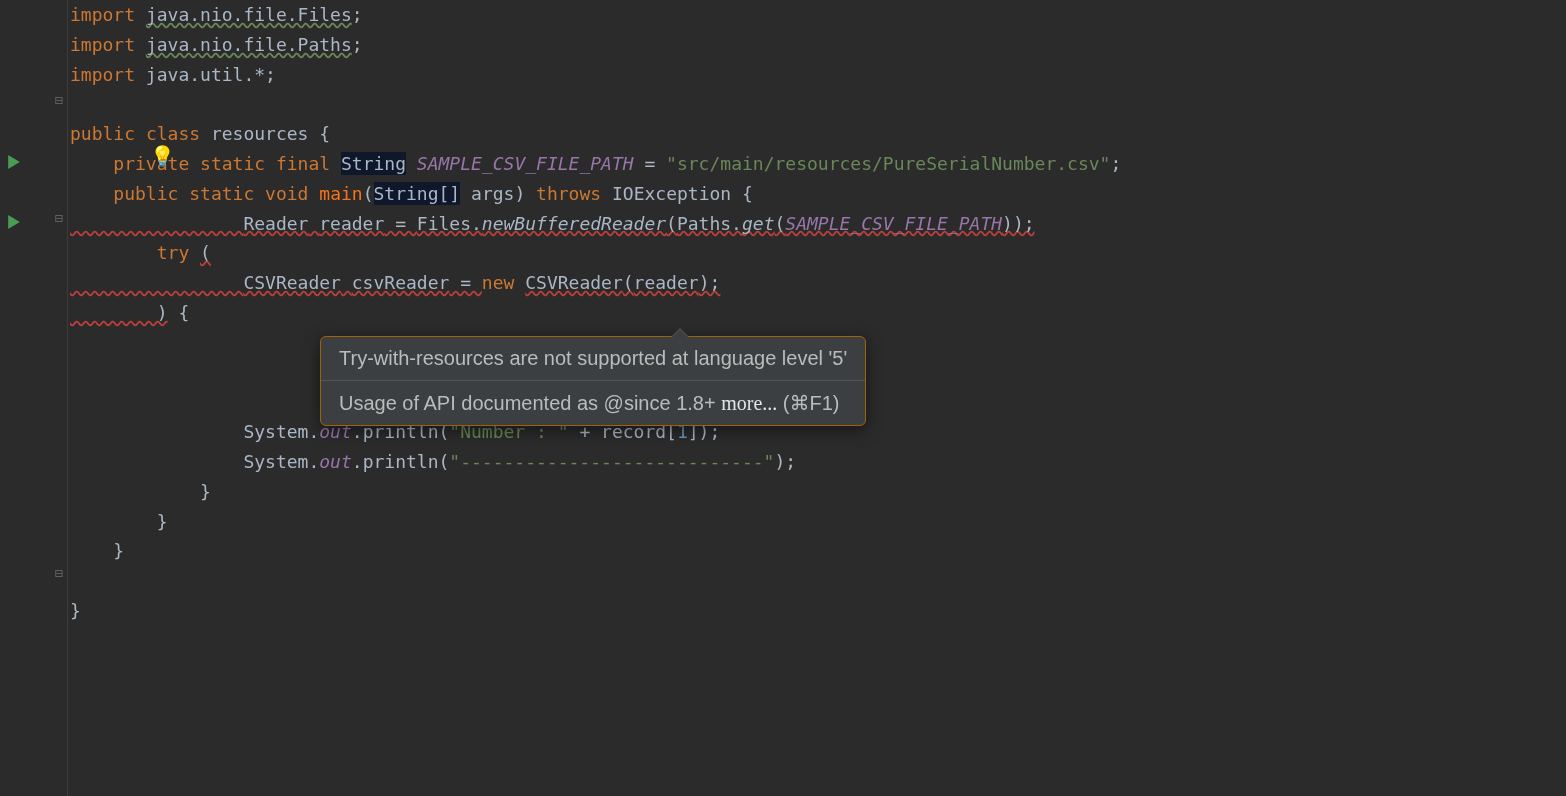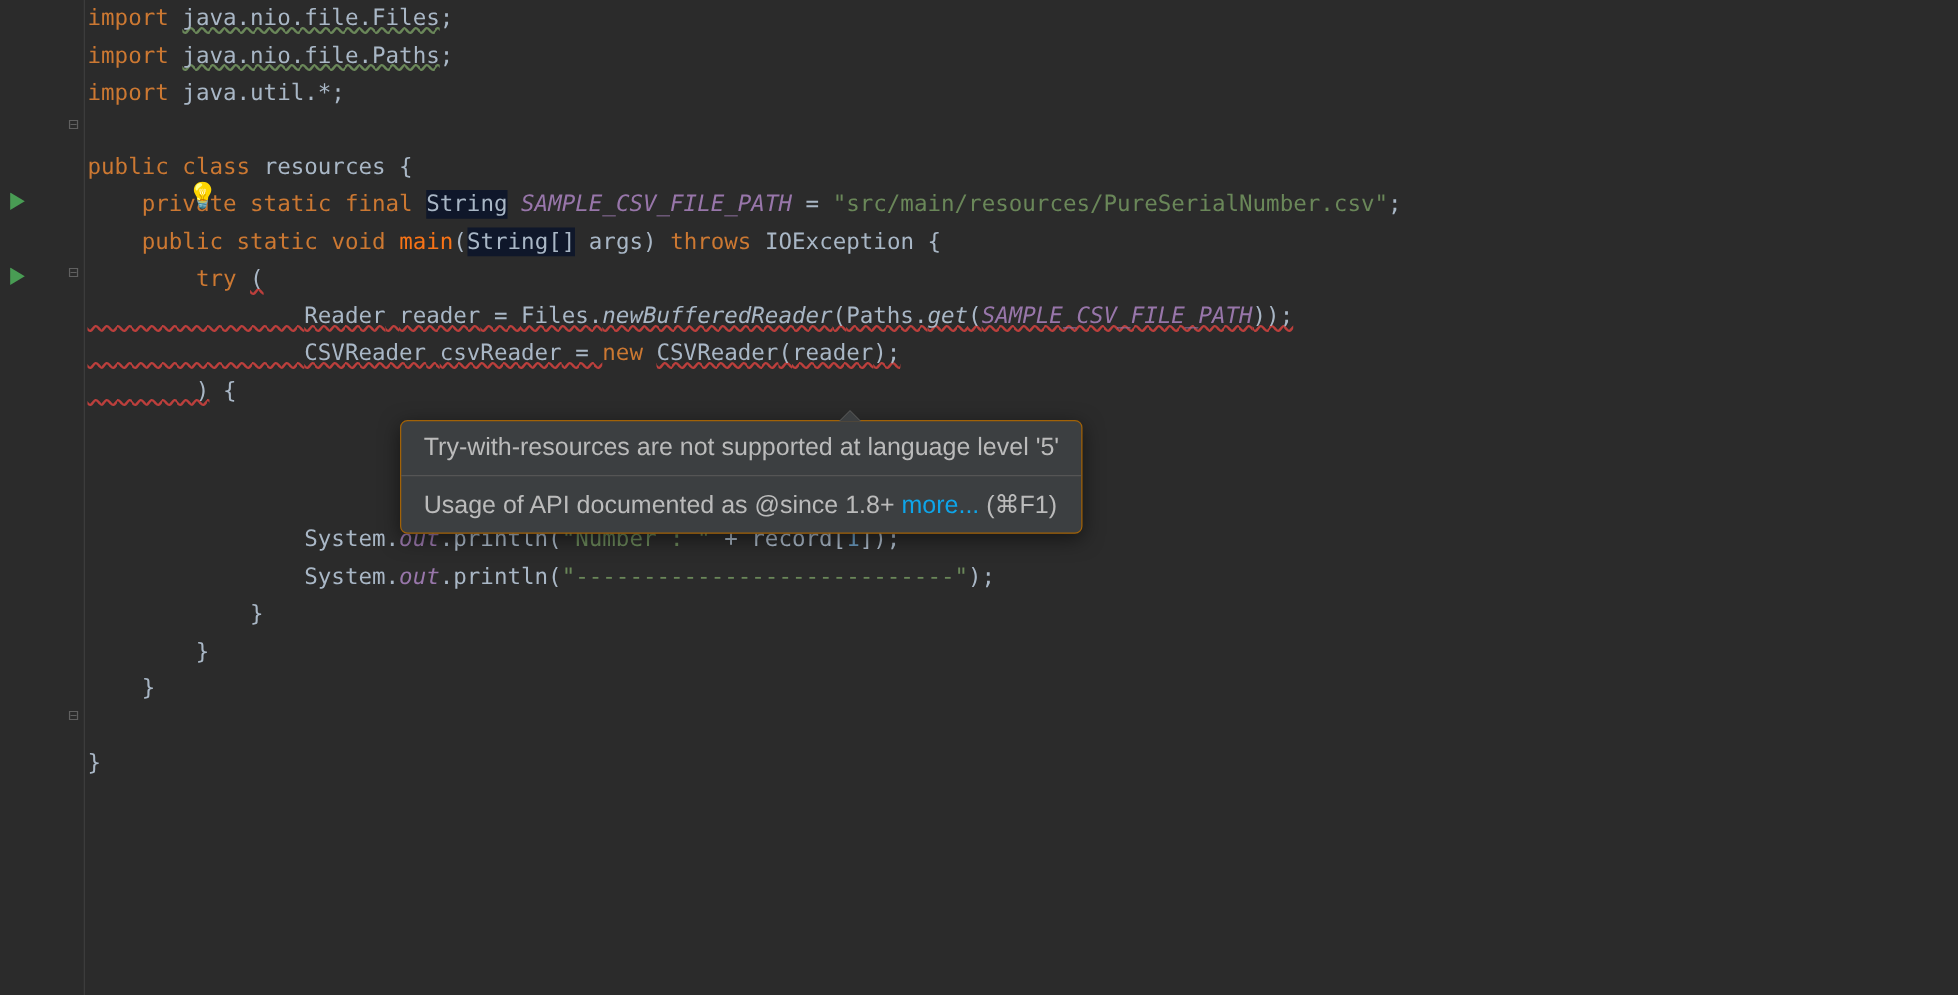--- a/index.html
+++ b/index.html
@@ -101,21 +101,21 @@
     border-left:8px solid transparent;
     border-right:8px solid transparent;
     border-bottom:8px solid #3c3f41;
   }
   .tooltip-row {
     padding: 10px 18px;
   }
   .tooltip-sep {
     border-top: 1px solid #555;
   }
-  .tooltip a { color: #0ea5e9; text-decoration: none; }
+  .tooltip a { color: #e5e5e5; text-decoration: none; font-family: Liberation Serif, serif; }
 </style>
 </head>
 <body>
 
 <div class="editor">
   <div class="gutter">
     <div class="gutter-icon run-icon" style="top:152px">
       <svg viewBox="0 0 10 12" width="12" height="14">
           <path d="M0 0 L10 6 L0 12 Z"></path>
         </svg>
@@ -134,22 +134,22 @@
 
     <div class="bulb">💡</div>
 
     <div class="line"><span class="kw">import</span> <span class="wavy-green">java.nio.file.Files</span>;</div>
     <div class="line"><span class="kw">import</span> <span class="wavy-green">java.nio.file.Paths</span>;</div>
     <div class="line"><span class="kw">import</span> java.util.*;</div>
     <div class="line"></div>
     <div class="line"><span class="kw">public</span> <span class="kw">class</span> <span>resources</span> {</div>
     <div class="line">    <span class="kw">private</span> <span class="kw">static</span> <span class="kw">final</span> <span class="hl-bg">String</span> <span class="field-it">SAMPLE_CSV_FILE_PATH</span> = <span class="str">"src/main/resources/PureSerialNumber.csv"</span>;</div>
     <div class="line">    <span class="kw">public</span> <span class="kw">static</span> <span class="kw">void</span> <span class="method">main</span>(<span class="hl-bg">String[]</span> <span>args</span>) <span class="kw">throws</span> <span>IOException</span> {</div>
+    <div class="line"><span class="wavy-red">                </span><span class="wavy-red"><span>Reader</span> <span>reader</span> = <span>Files</span>.<span class="static-it">newBufferedReader</span>(<span>Paths</span>.<span class="static-it">get</span>(<span class="field-it">SAMPLE_CSV_FILE_PATH</span>));</span></div>
     <div class="line">        <span class="kw">try</span> <span class="wavy-red">(</span></div>
-    <div class="line"><span class="wavy-red">                </span><span class="wavy-red"><span>Reader</span> <span>reader</span> = <span>Files</span>.<span class="static-it">newBufferedReader</span>(<span>Paths</span>.<span class="static-it">get</span>(<span class="field-it">SAMPLE_CSV_FILE_PATH</span>));</span></div>
     <div class="line"><span class="wavy-red">                </span><span class="wavy-red"><span>CSVReader</span> <span>csvReader</span> = </span><span class="kw">new</span> <span class="wavy-red"><span>CSVReader</span>(<span>reader</span>);</span></div>
     <div class="line"><span class="wavy-red">        )</span> {</div>
     <div class="line">            </div>
     <div class="line">            </div>
     <div class="line">                </div>
     <div class="line">                <span>System</span>.<span class="field-it">out</span>.<span>println</span>(<span class="str">"Number : "</span> + <span>record</span>[<span style="color:#6897bb">1</span>]);</div>
     <div class="line">                <span>System</span>.<span class="field-it">out</span>.<span>println</span>(<span class="str">"----------------------------"</span>);</div>
     <div class="line">            }</div>
     <div class="line">        }</div>
     <div class="line">    }</div>

